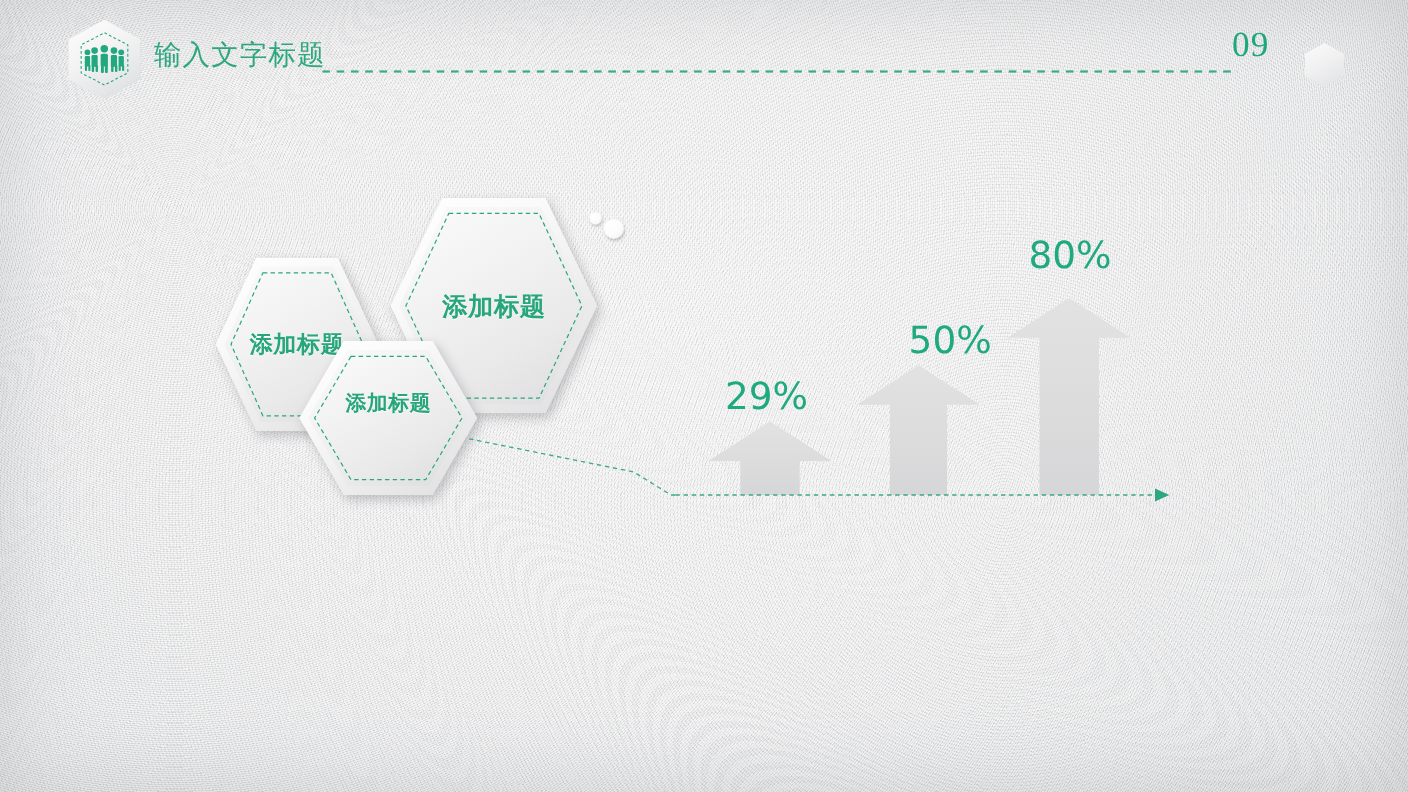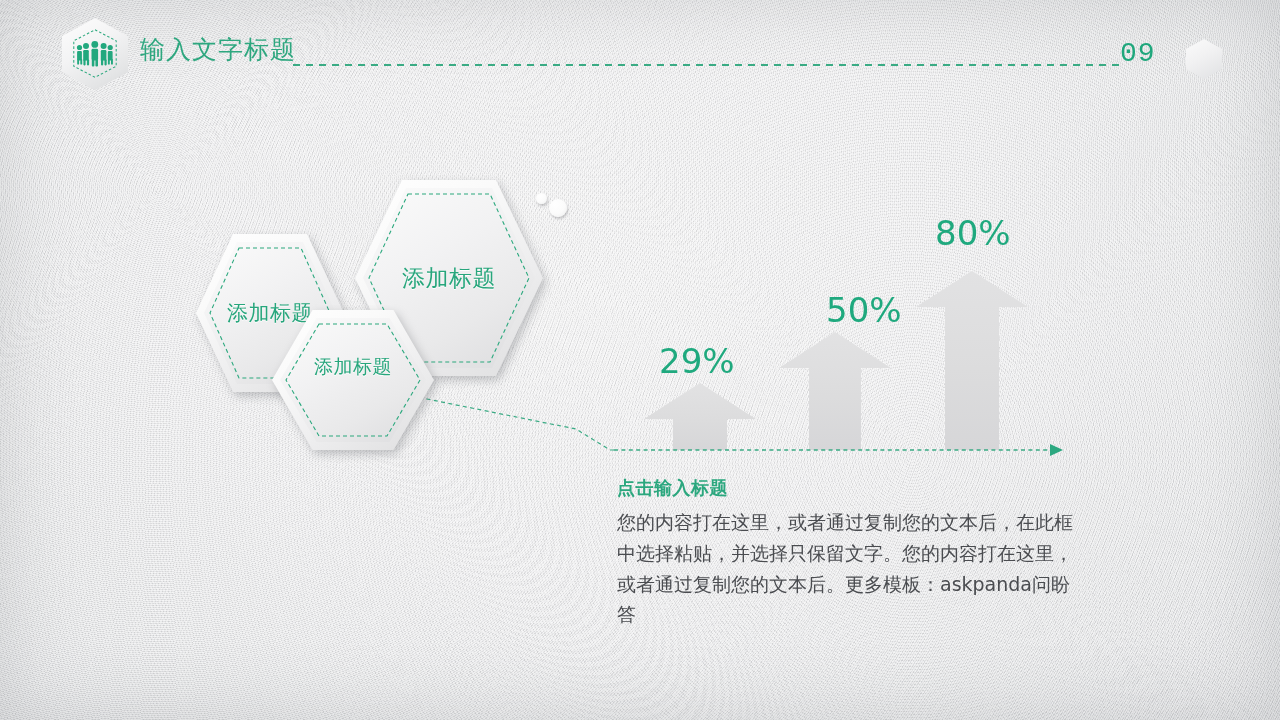--- a/index.html
+++ b/index.html
@@ -84,25 +84,25 @@
     white-space: nowrap;
   }
   #header-rule {
     left: 293px; top: 64px;
     width: 832px; height: 2px;
     background-image: linear-gradient(to right, #3aab84 0 7px, rgba(0,0,0,0) 7px 13px);
     background-size: 13px 2px;
     background-repeat: repeat-x;
   }
   #page-number {
-    left: 1120px; top: 38px;
-    font-size: 28px;
+    left: 1120px; top: 22px;
+    font-size: 32px;
     color: #1fa77c;
     letter-spacing: 1px;
-    font-family: Liberation Mono, monospace;
+    font-family: Liberation Serif, serif;
   }
   #corner-hex {
     left: 1186px; top: 39px;
     width: 36px; height: 40px;
   }
   .hex-plain {
     width: 100%; height: 100%;
     clip-path: polygon(50% 0%, 100% 25%, 100% 75%, 50% 100%, 0% 75%, 0% 25%);
     background: linear-gradient(150deg, #fbfbfb 0%, #f1f1f2 45%, #e0e1e3 100%);
     filter: drop-shadow(1px 2px 2px rgba(115,117,121,.40));
@@ -130,21 +130,21 @@
     inset: 12px;
     pointer-events: none;
   }
   .hex-card .cap {
     position: absolute;
     inset: 0;
     display: flex;
     align-items: center;
     justify-content: center;
     color: #27a67c;
-    font-weight: normal;
+    font-weight: bold;
     font-family: "DejaVu Sans", "Liberation Sans", sans-serif;
     letter-spacing: .5px;
     text-shadow: 0 1px 0 rgba(255,255,255,.85);
   }
 
   #hex-card-1 { left: 196px; top: 234px;  width: 148px; height: 158px; z-index: 4; }
   #hex-card-1 .cap { font-size: 21px; }
 
   #hex-card-2 { left: 355px; top: 180px;  width: 188px; height: 196px; z-index: 6; }
   #hex-card-2 .cap { font-size: 23px; }
@@ -319,18 +319,14 @@
     <div class="face"></div>
     <svg class="dash" viewBox="0 0 138 116" preserveAspectRatio="none">
       <polygon points="35,2 103,2 136,58 103,114 35,114 2,58" fill="none" stroke="#2aa87d" stroke-width="1.1" stroke-dasharray="4,3"></polygon>
     </svg>
     <div class="cap">添加标题</div>
   </div>
 
   <div class="bubble" id="bubble-small"></div>
   <div class="bubble" id="bubble-large"></div>
 
-  <div class="layer" id="text-block">
-    <div id="text-heading">点击输入标题</div>
-    <div id="text-body">您的内容打在这里，或者通过复制您的文本后，在此框中选择粘贴，并选择只保留文字。您的内容打在这里，或者通过复制您的文本后。更多模板：askpanda问盼答</div>
-  </div>
 
 </div>
 
 </body></html>

